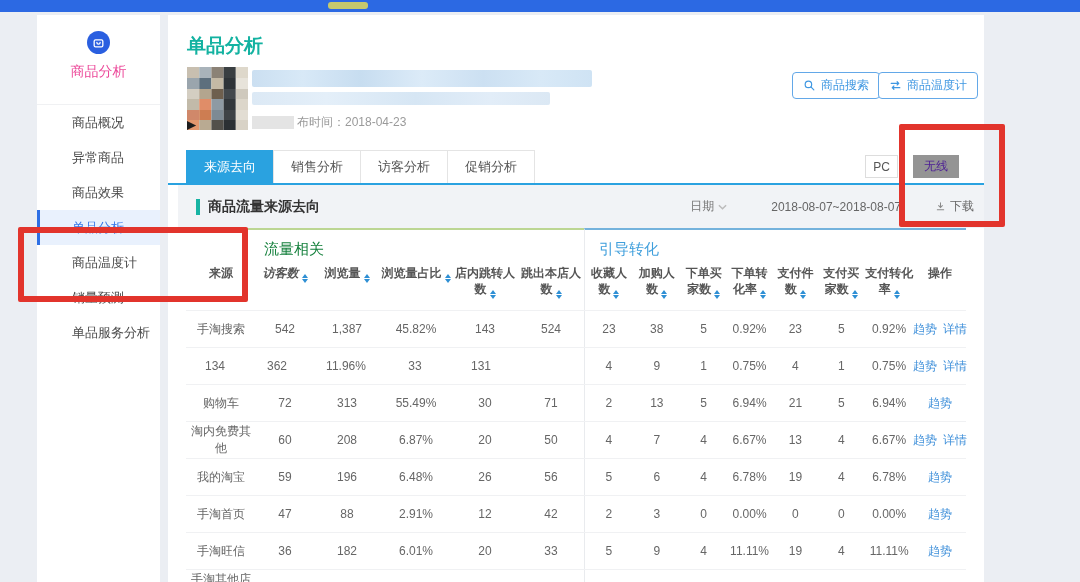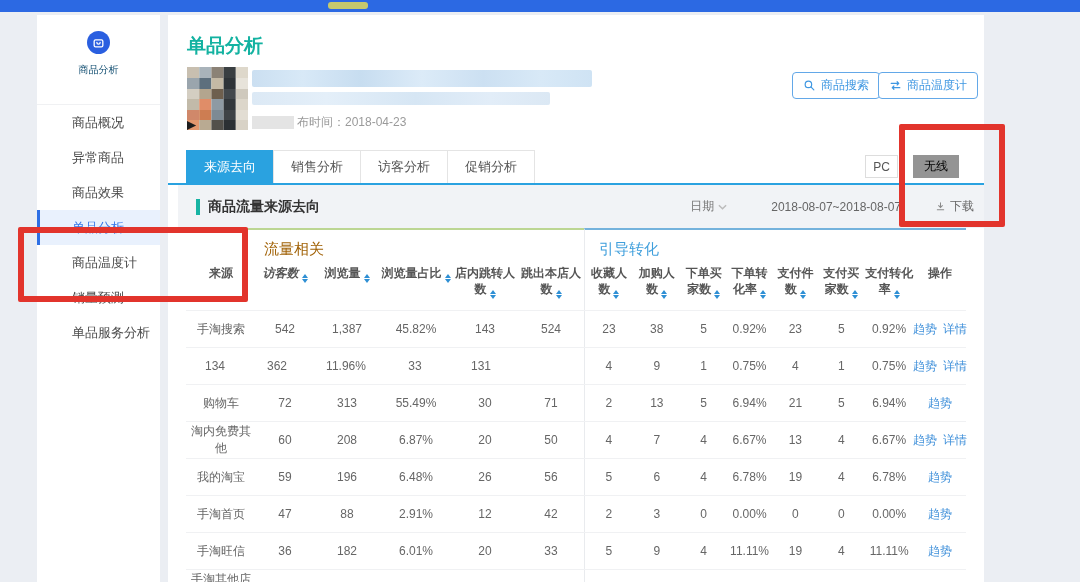--- a/index.html
+++ b/index.html
@@ -9,21 +9,21 @@
 
   
   .topbar { position:absolute; top:0; left:0; width:1080px; height:12px; background:#2c69e3; z-index:2; }
   .topbar-pill { position:absolute; left:328px; top:2px; width:40px; height:7px; background:#c6c96d; border-radius:3px; }
 
   
   .sidebar { position:absolute; left:37px; top:15px; width:123px; height:567px; background:#fff; }
   .side-header { height:90px; border-bottom:1px solid #f0f1f3; text-align:center; padding-top:16px; }
   .side-logo { width:23px; height:23px; border-radius:50%; background:#2a5fe0; margin:0 auto;
     display:flex; align-items:center; justify-content:center; }
-  .side-title { margin-top:9px; color:#0c4a6e; font-size:10px; }
+  .side-title { margin-top:9px; color:#ec4899; font-size:14px; }
   .side-item { height:35px; line-height:35px; padding-left:35px; font-size:13px; color:#4a4a4a; cursor:pointer; }
   .side-item.active { background:#e9f1fd; color:#3577e8; border-left:3px solid #2e6fe4; padding-left:32px; }
 
   
   .content { position:absolute; left:168px; top:15px; width:816px; height:567px; background:#fff; overflow:hidden; }
   .page-title { position:absolute; left:19px; top:18px; font-size:19px; font-weight:bold; color:#13b2a1; }
 
   .btn-outline { position:absolute; height:27px; border:1px solid #63a8e8; color:#3e97e2; background:#fff;
     border-radius:4px; font-size:12px; display:inline-flex; align-items:center; gap:5px; padding:0 10px; cursor:pointer; }
   .btn-search { left:624px; top:57px; }
@@ -44,39 +44,39 @@
   .tabs { position:absolute; left:18px; top:135px; display:flex; }
   .tab { height:33px; line-height:32px; padding:0 17px; font-size:13px; color:#555; background:#fff;
     border:1px solid #e4e4e4; border-bottom:none; margin-right:-1px; cursor:pointer; }
   .tab.active { background:#2aa2e0; color:#fff; border-color:#2aa2e0; }
   .tab-underline { position:absolute; left:0; top:168px; width:816px; height:2px; background:#2aa2e0; }
 
   
   .btn-pc { position:absolute; left:697px; top:140px; width:33px; height:23px; background:#fff;
     border:1px solid #ddd; color:#555; font-size:12px; cursor:pointer; }
   .btn-wireless { position:absolute; left:745px; top:140px; width:46px; height:23px; background:#949494;
-    border:none; color:#000000; font-size:12px; cursor:pointer; }
+    border:none; color:#4c1d95; font-size:12px; cursor:pointer; }
 
   
   .section-bar { position:absolute; left:10px; top:170px; width:816px; height:43px; background:#f1f3f6;
     display:flex; align-items:center; padding:0 20px 0 18px; }
   .sec-dash { width:4px; height:16px; background:#17b3a3; margin-right:8px; }
   .sec-title { font-size:14px; font-weight:bold; color:#333; }
   .sec-right { margin-left:auto; display:flex; align-items:center; font-size:12px; color:#777; }
   .date-label { display:flex; align-items:center; gap:4px; cursor:pointer; }
   .date-range { margin:0 34px 0 44px; color:#666; }
   .download { display:flex; align-items:center; gap:4px; color:#666; cursor:pointer; }
 
   
   .tbl { position:absolute; left:18px; top:213px; width:780px; }
   .thead { display:flex; }
   .th-left { width:398px; border-top:2px solid #bcd693; }
   .th-right { width:382px; border-top:2px solid #74b2dc; border-left:1px solid #e9ebee; }
   .grp-label { font-size:15px; padding:10px 0 3px; }
-  .grp-label.g0 { color:#a16207; padding-left:78px; }
+  .grp-label.g0 { color:#15803d; padding-left:78px; }
   .grp-label.g1 { color:#3f9fdc; padding-left:14px; }
   .cols { display:flex; min-height:48px; }
   .th-cell { font-size:12px; font-weight:bold; color:#555; text-align:center; line-height:1.3; padding-top:4px; }
   .sort { display:inline-flex; flex-direction:column; gap:1px; margin-left:3px; vertical-align:-1px; }
   .sort i { display:block; width:0; height:0; border-left:3.5px solid transparent; border-right:3.5px solid transparent; }
   .sort .up { border-bottom:4px solid #2e8fd4; }
   .sort .dn { border-top:4px solid #2e8fd4; }
 
   .trow { display:flex; border-top:1px solid #f0f1f3; }
   .row-left { width:398px; display:flex; }

